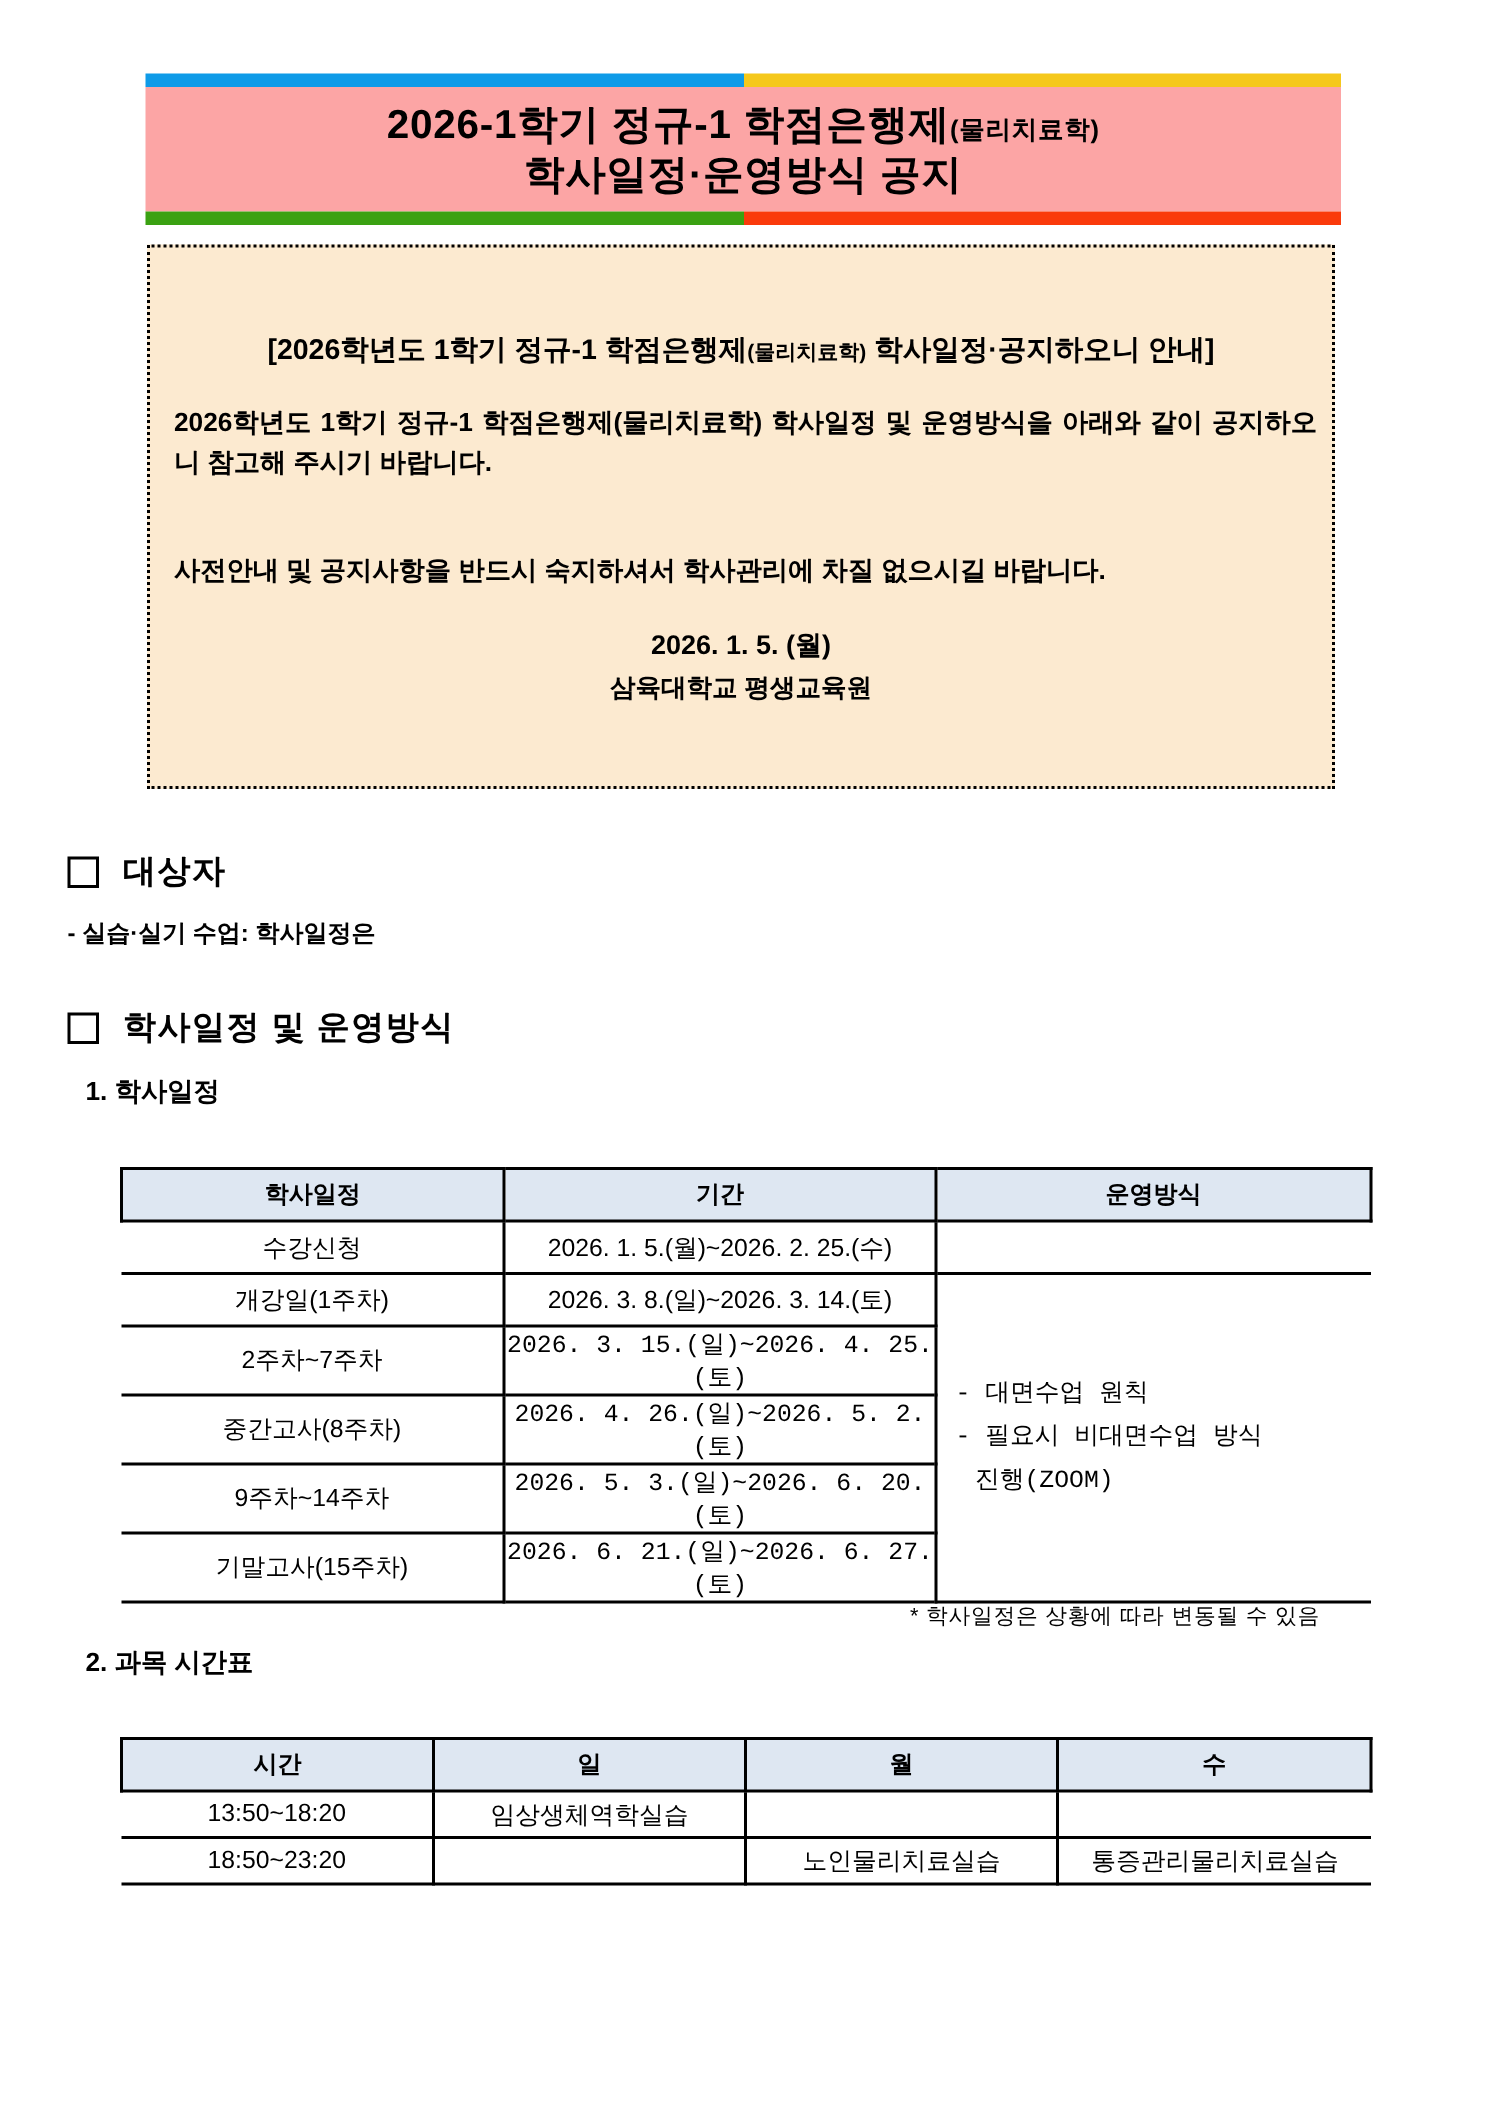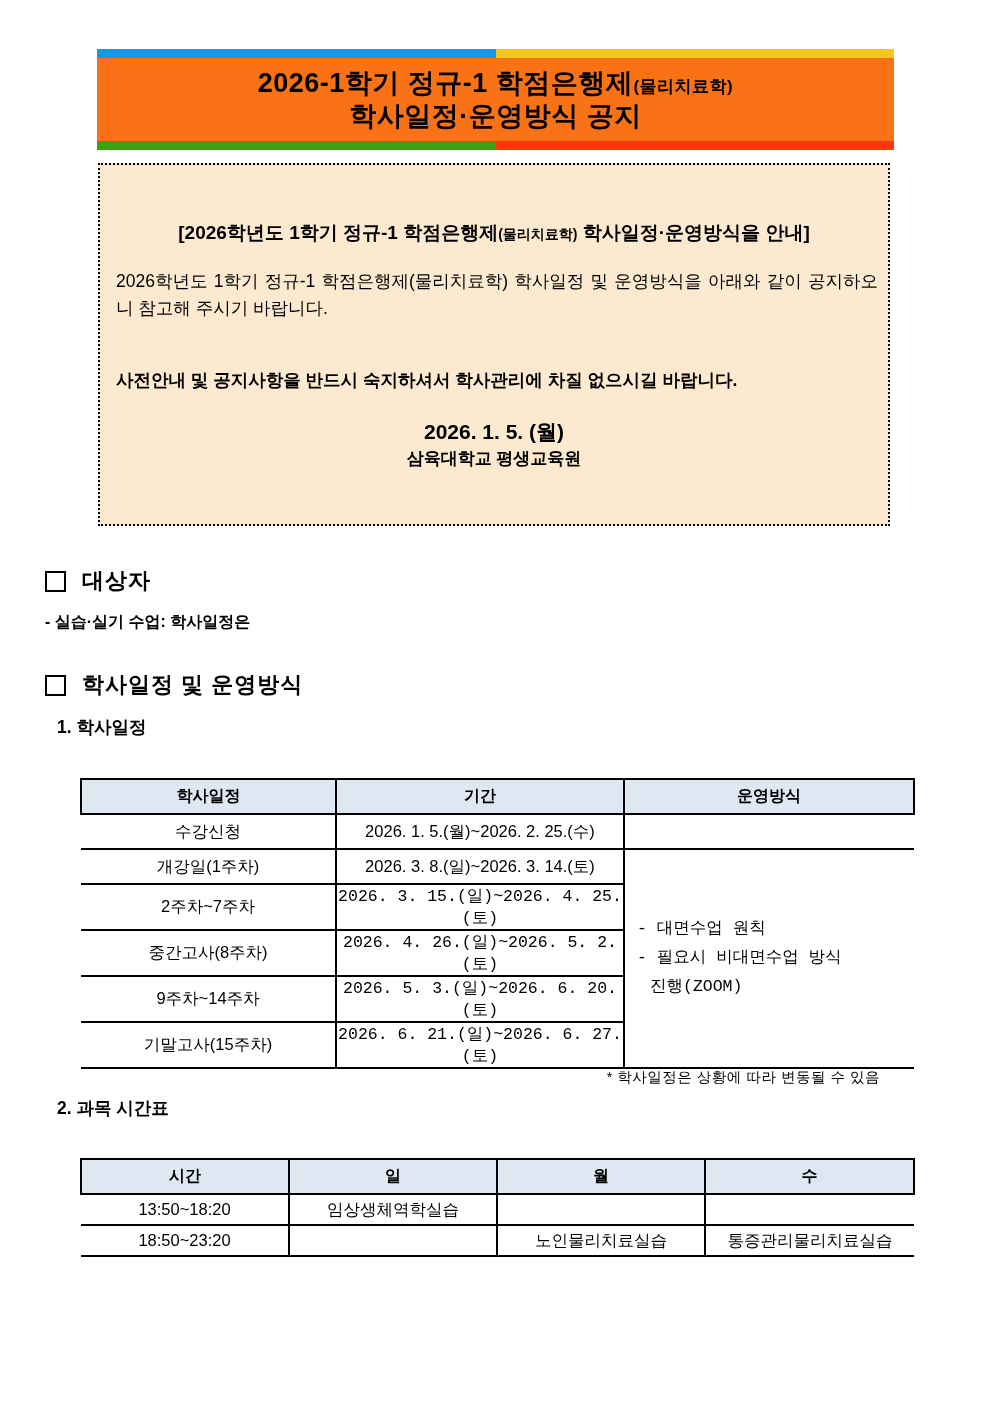--- a/index.html
+++ b/index.html
@@ -4,34 +4,34 @@
 <style>
   html,body{margin:0;padding:0;background:#fff;}
   .page{
     position:relative;width:992px;height:1403px;background:#ffffff;
     font-family:"Liberation Sans","DejaVu Sans",sans-serif;color:#000;overflow:hidden;
   }
   
   .banner{position:absolute;left:97px;top:49px;width:797px;}
   .bar{display:flex;height:9px;width:100%;}
   .bar .half{flex:1 1 50%;height:100%;}
-  .banner-body{background:#f97316;height:83px;display:flex;flex-direction:column;justify-content:center;align-items:center;}
+  .banner-body{background:#fca5a5;height:83px;display:flex;flex-direction:column;justify-content:center;align-items:center;}
   .banner-line1{font-size:27px;font-weight:bold;letter-spacing:.5px;line-height:1.2;}
   .banner-line1 .small-paren{font-size:17px;font-weight:bold;}
   .banner-line2{font-size:27px;font-weight:bold;letter-spacing:.5px;line-height:1.2;}
   
   .notice-box{
     position:absolute;left:98px;top:163px;width:792px;height:363px;
     background:#FCEAD0;border:2px dotted #000;box-sizing:border-box;
   }
   .notice-heading{position:absolute;left:0;top:55px;width:100%;text-align:center;font-weight:bold;font-size:19px;}
   .notice-heading .small-paren{font-size:14px;}
-  .notice-para1{position:absolute;left:16px;top:103px;width:762px;font-weight:normal;font-size:17.5px;line-height:1.55;text-align:justify;}
+  .notice-para1{position:absolute;left:16px;top:103px;width:762px;font-weight:bold;font-size:17.5px;line-height:1.55;text-align:justify;}
   .notice-para2{position:absolute;left:16px;top:203px;width:762px;font-weight:bold;font-size:17.5px;}
-  .notice-date{position:absolute;left:0;top:253px;width:100%;text-align:center;font-weight:bold;font-size:21px;}
+  .notice-date{position:absolute;left:0;top:253px;width:100%;text-align:center;font-weight:bold;font-size:18px;}
   .notice-org{position:absolute;left:0;top:282px;width:100%;text-align:center;font-weight:bold;font-size:17px;}
   
   .section-heading{position:absolute;left:45px;display:flex;align-items:center;font-weight:bold;font-size:22px;letter-spacing:1px;}
   .sq{display:inline-block;width:21px;height:21px;border:2.5px solid #000;margin-right:16px;box-sizing:border-box;}
   .sub-item{position:absolute;font-weight:bold;}
   
   table{border-collapse:collapse;table-layout:fixed;}
   th,td{border:2px solid #000;padding:0;vertical-align:middle;overflow:hidden;}
   th{background:#DEE7F2;font-weight:bold;font-size:16px;text-align:center;}
   td{font-size:16.5px;text-align:center;font-weight:normal;}
@@ -62,21 +62,21 @@
       <div class="banner-line1"><span>2026-1학기 정규-1 학점은행제</span><span class="small-paren">(물리치료학)</span></div>
       <div class="banner-line2">학사일정·운영방식 공지</div>
     </div>
     <div class="bar">
       <div class="half" style="background:#3AA112"></div>
       <div class="half" style="background:#FA3A0B"></div>
     </div>
   </div>
 
   <div class="notice-box">
-    <div class="notice-heading"><span>[2026학년도 1학기 정규-1 학점은행제</span><span class="small-paren">(물리치료학)</span><span> 학사일정·운영방식을 안내]</span></div>
+    <div class="notice-heading"><span>[2026학년도 1학기 정규-1 학점은행제</span><span class="small-paren">(물리치료학)</span><span> 학사일정·공지하오니 안내]</span></div>
     <div class="notice-para1">2026학년도 1학기 정규-1 학점은행제(물리치료학) 학사일정 및 운영방식을 아래와 같이 공지하오니 참고해 주시기 바랍니다.</div>
     <div class="notice-para2">사전안내 및 공지사항을 반드시 숙지하셔서 학사관리에 차질 없으시길 바랍니다.</div>
     <div class="notice-date">2026. 1. 5. (월)</div>
     <div class="notice-org">삼육대학교 평생교육원</div>
   </div>
 
   <div class="section-heading" style="top:566px;">
     <span class="sq"></span>
     <span>대상자</span>
   </div>

